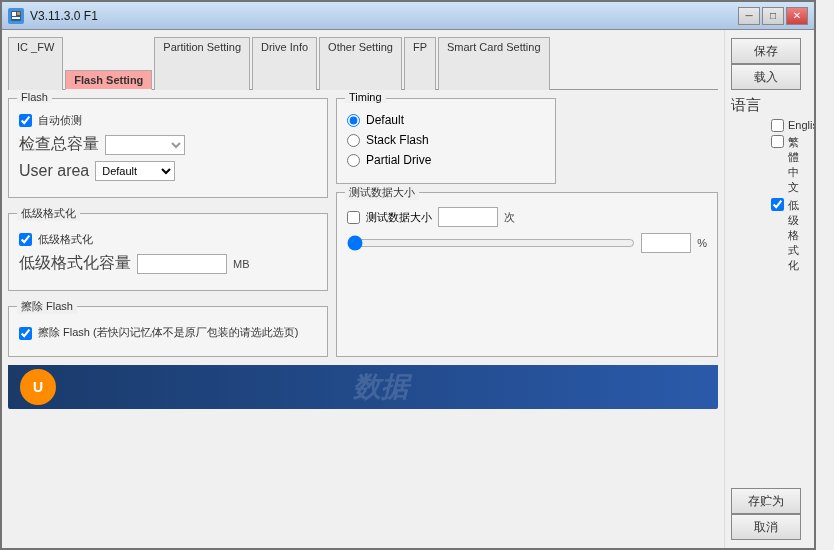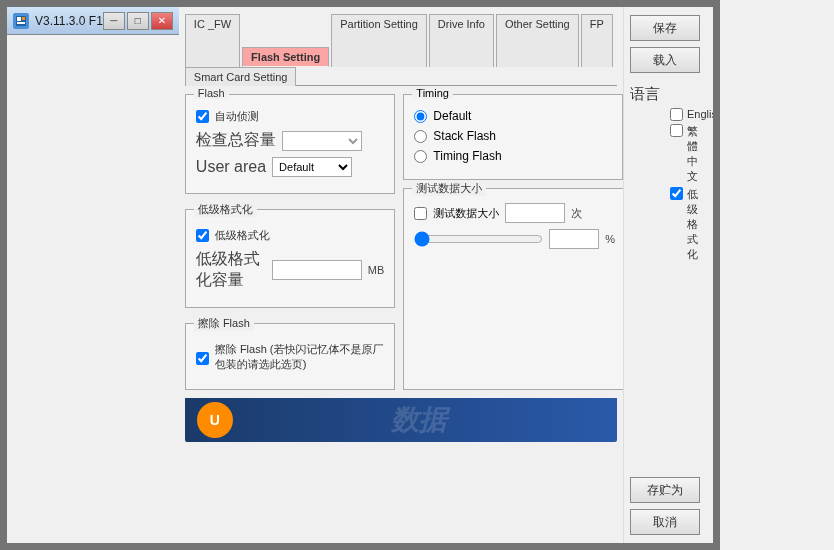--- a/index.html
+++ b/index.html
@@ -5,26 +5,26 @@
     * { box-sizing: border-box; margin: 0; padding: 0; }
     body {
       font-family: "Microsoft YaHei", "SimSun", sans-serif;
       font-size: 12px;
       background: #f0f0f0;
       width: 834px;
       height: 550px;
       overflow: hidden;
     }
     .window {
-      width: 720px;
+      width: 816px;
       height: 550px;
       background: #f0f0f0;
-      border: 7px solid #737373;
-      display: flex;
-      flex-direction: row;
+      border: 2px solid #737373;
+      display: flex;
+      flex-direction: column;
     }
     .title-bar {
       background: linear-gradient(to bottom, #d0e4f7, #adc6e5);
       height: 28px;
       display: flex;
       align-items: center;
       padding: 0 6px;
       border-bottom: 1px solid #888;
       flex-shrink: 0;
     }
@@ -71,21 +71,21 @@
     .left-panel {
       flex: 1;
       padding: 6px;
       overflow: hidden;
     }
     .right-panel {
       width: 90px;
       padding: 8px 6px;
       display: flex;
       flex-direction: column;
-      gap: 6px;
+      gap: 0;
       border-left: 1px solid #ddd;
     }
     
     .tabs {
       display: flex;
       border-bottom: 1px solid #999;
       margin-bottom: 8px;
       flex-wrap: wrap;
     }
     .tab {
@@ -389,21 +389,21 @@
             <div class="radio-row">
               <input type="radio" id="timingDefault" name="timing" checked="" style="">
               <label for="timingDefault">Default</label>
             </div>
             <div class="radio-row">
               <input type="radio" id="timingStack" name="timing" style="">
               <label for="timingStack">Stack Flash</label>
             </div>
             <div class="radio-row">
               <input type="radio" id="timingPartial" name="timing" style="">
-              <label for="timingPartial">Timing Flash</label>
+              <label for="timingPartial">Partial Drive</label>
             </div>
           </div>
 
           <div class="group-box" style="flex:1;">
             <span class="group-label">测试数据大小</span>
             <div class="form-row">
               <input type="checkbox" id="testData" style="">
               <label for="testData" style="font-size:11px;">测试数据大小</label>
               <input type="text" style="width: 60px;">
               <span class="text-unit">次</span>

